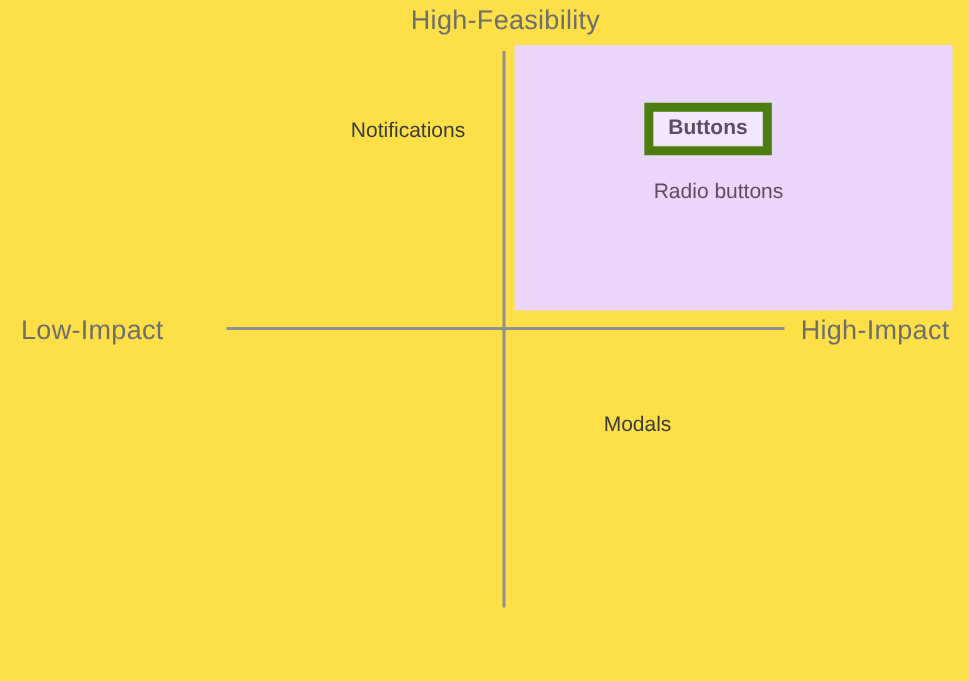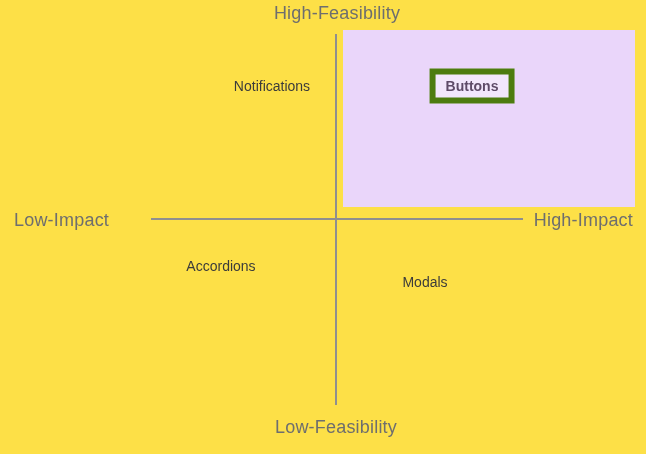--- a/index.html
+++ b/index.html
@@ -87,28 +87,27 @@
 <body>
 
 <div class="stage">
 
   <div class="quad-highlight"></div>
 
   <div class="v-line"></div>
   <div class="h-line"></div>
 
   <div class="axis-label axis-top">High-Feasibility</div>
-  <div class="axis-label axis-bottom">Low-Feasibility</div>
   <div class="axis-label axis-left">Low-Impact</div>
   <div class="axis-label axis-right">High-Impact</div>
 
   <div class="item item-notifications">Notifications</div>
 
   <div class="item-buttons-box">
     <span class="item-text">Buttons</span>
   </div>
 
+  <div class="item item-radio-buttons">Radio buttons</div>
 
-  <div class="item item-accordions">Accordions</div>
 
   <div class="item item-modals">Modals</div>
 
 </div>
 
 </body></html>

